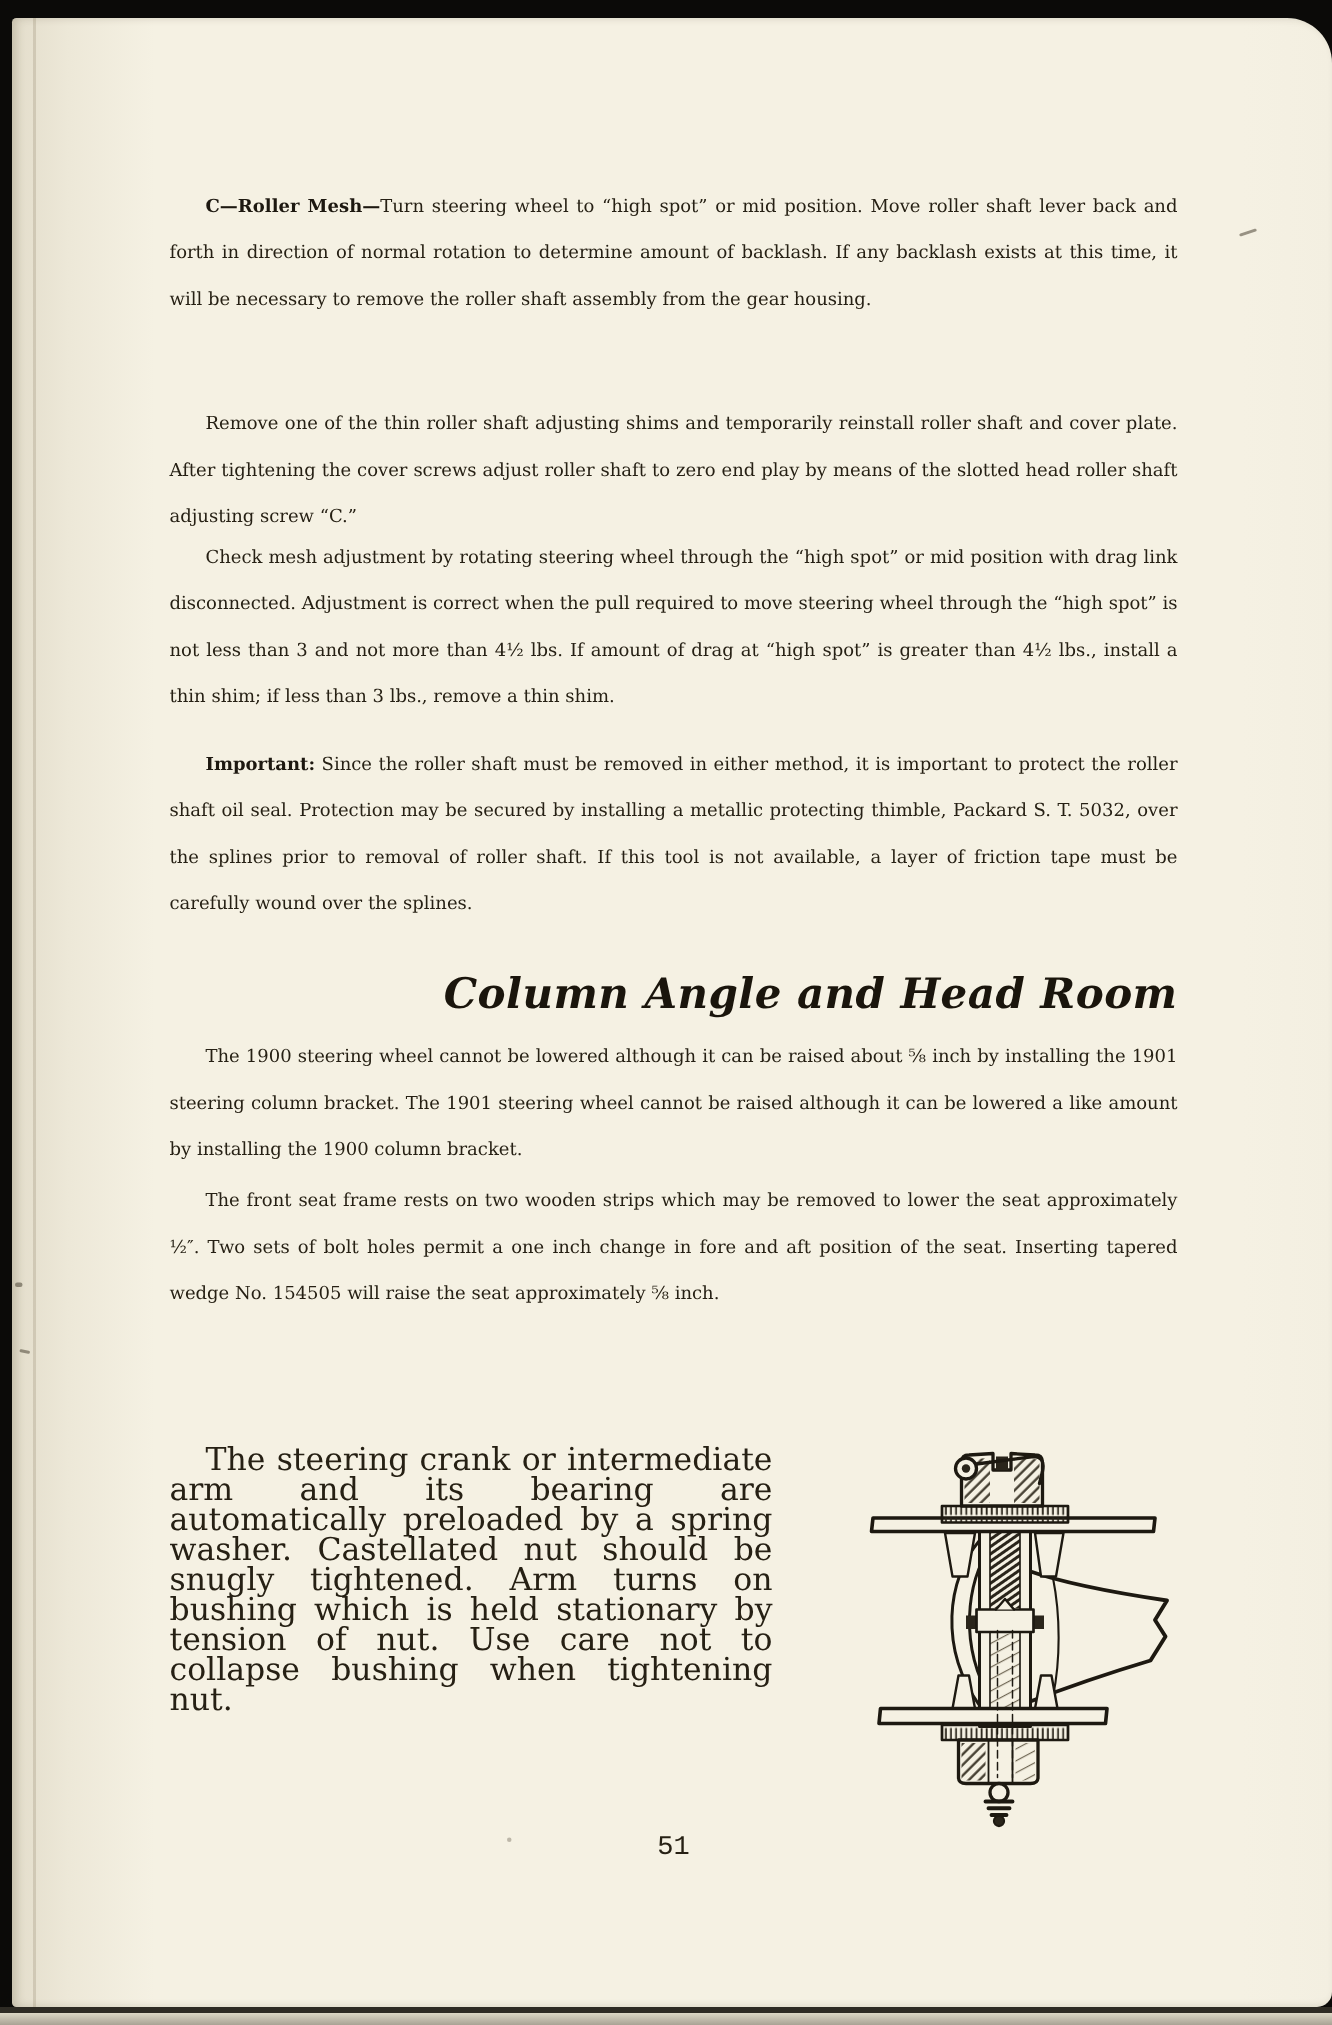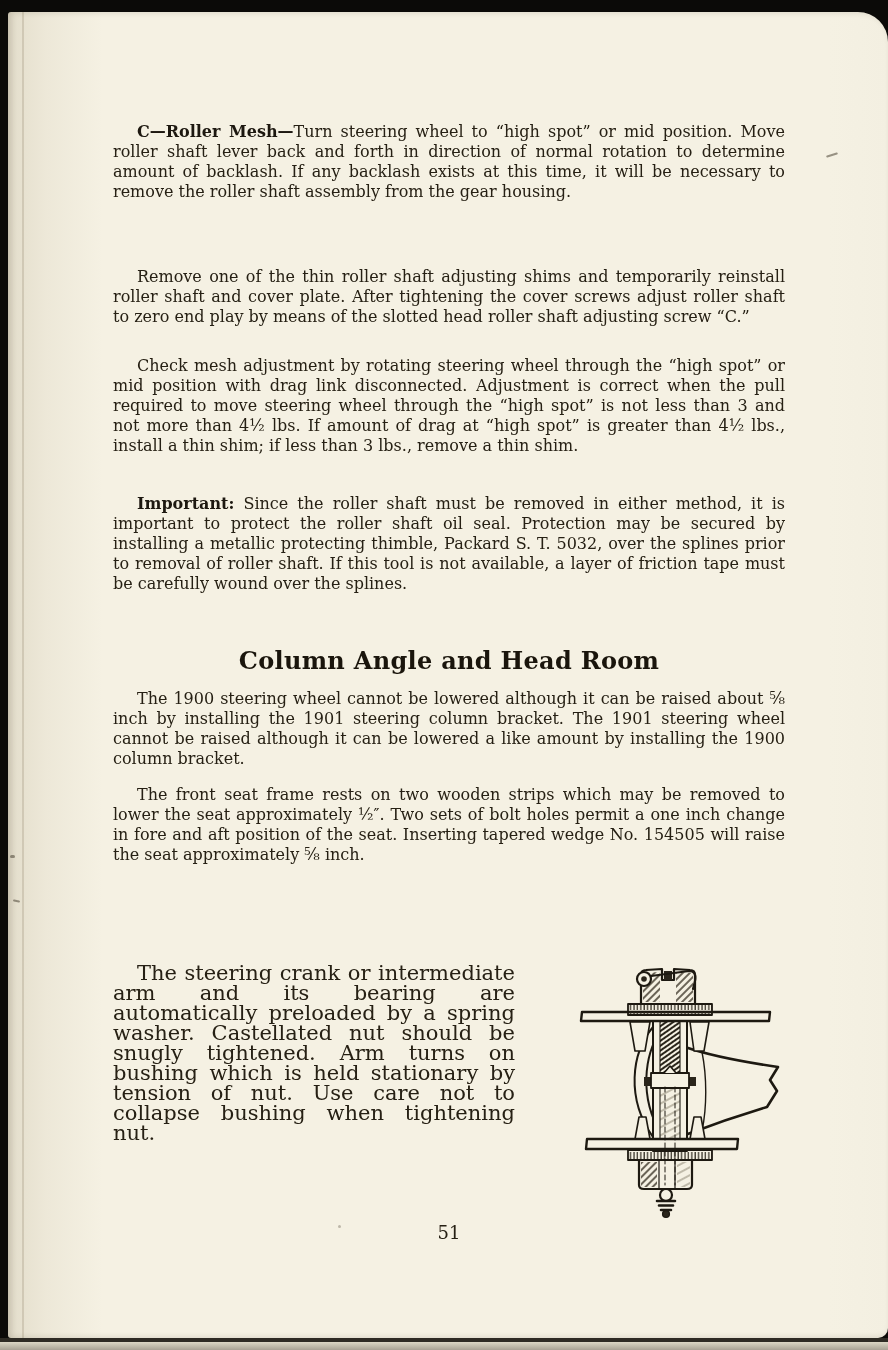--- a/index.html
+++ b/index.html
@@ -24,40 +24,40 @@
   #bottom-line {
     position: absolute; left: 0; top: 1338px; width: 888px; height: 4px;
     background: #2e2b24;
   }
   #bottom-edge {
     position: absolute; left: 0; top: 1342px; width: 888px; height: 8px;
     background: linear-gradient(180deg, #dcd7c5, #a8a294);
   }
   .para {
     position: absolute; left: 105px; width: 672px; margin: 0;
-    font-size: 16px; line-height: 20px;
+    font-size: 12px; line-height: 31px;
     text-align: justify; text-indent: 24px;
     color: #262014;
   }
   .lead { font-weight: bold; color: #1d1810; }
   .head {
     position: absolute; left: 105px; width: 672px; margin: 0;
-    text-align: center; font-size: 24px; font-weight: bold;
-    letter-spacing: 0.3px; color: #1a150c;
+    text-align: right; font-size: 28px; font-weight: bold;
+    letter-spacing: 0.3px; color: #1a150c; font-style: italic;
   }
   .col { width: 402px; font-size: 21px; line-height: 20px; }
   .caption {
     position: absolute; left: 105px; width: 406px; margin: 0;
     font-size: 16px; font-weight: bold; line-height: 20.8px;
     text-align: justify; text-align-last: center;
     color: #211b10;
   }
   .pagenum {
     position: absolute; left: 105px; top: 1210px; width: 672px; margin: 0;
-    text-align: center; font-size: 18px; color: #262014;
+    text-align: center; font-size: 18px; color: #262014; font-family: Liberation Mono, monospace;
   }
   #figure { position: absolute; left: 557px; top: 943px; width: 315px; height: 272px; }
   .speck { position: absolute; background: rgba(75,68,52,0.55); border-radius: 2px; }
 </style>
 </head>
 <body>
 
 <div id="paper">
   <div class="crease"></div>
 

